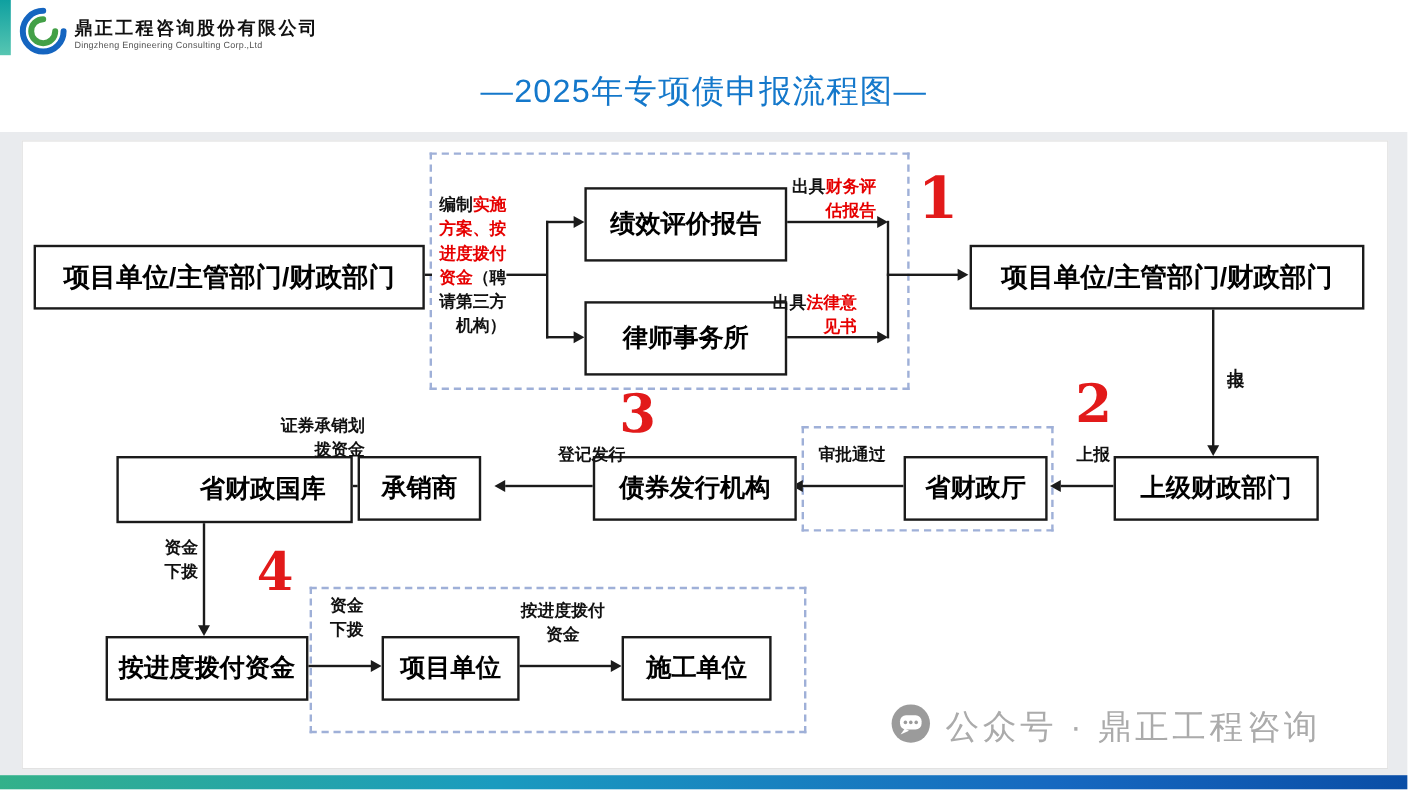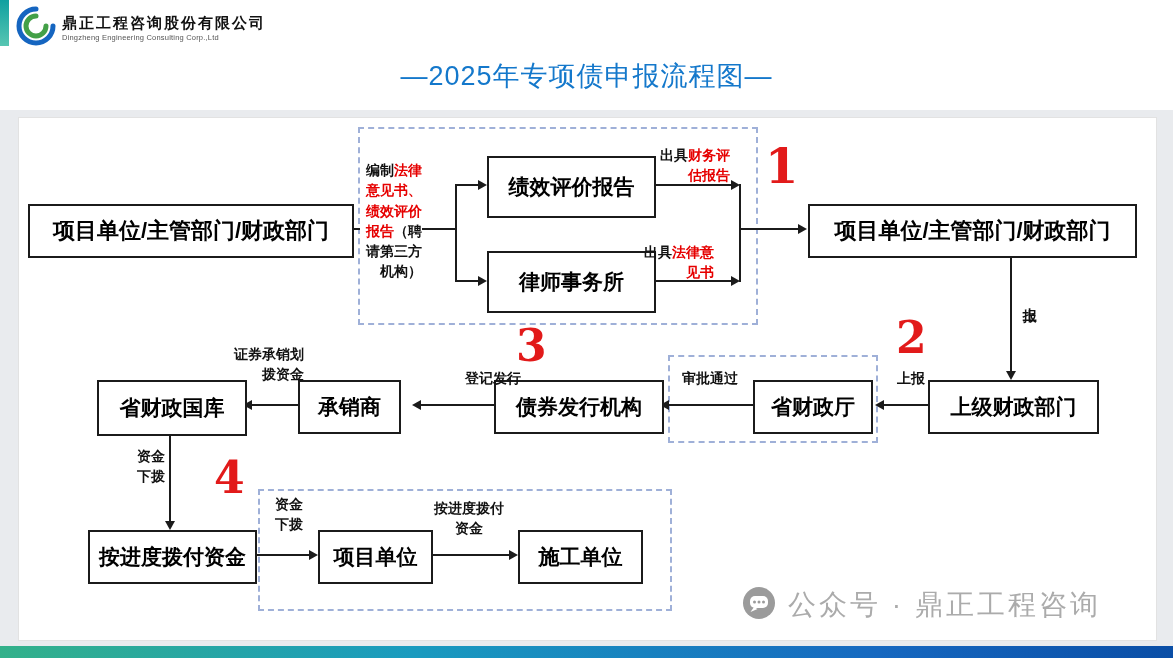--- a/index.html
+++ b/index.html
@@ -110,26 +110,26 @@
 <div class="abs arr r" style="left:509px;top:550px;"></div>
 
 <div class="abs box f22" style="left:28px;top:204px;width:322px;height:50px;">项目单位/主管部门/财政部门</div>
 <div class="abs box f21" style="left:487px;top:156px;width:165px;height:58px;">绩效评价报告</div>
 <div class="abs box f21" style="left:487px;top:251px;width:165px;height:58px;">律师事务所</div>
 <div class="abs box f22" style="left:808px;top:204px;width:325px;height:50px;">项目单位/主管部门/财政部门</div>
 <div class="abs box f21" style="left:928px;top:380px;width:167px;height:50px;">上级财政部门</div>
 <div class="abs box f21" style="left:753px;top:380px;width:116px;height:50px;">省财政厅</div>
 <div class="abs box f21" style="left:494px;top:380px;width:166px;height:50px;">债券发行机构</div>
 <div class="abs box f21" style="left:298px;top:380px;width:99px;height:50px;text-align:right;">承销商</div>
-<div class="abs box f21" style="left:97px;top:380px;width:146px;height:52px;">省财政国库</div>
+<div class="abs box f21" style="left:97px;top:380px;width:146px;height:52px;padding-left:47px;">省财政国库</div>
 <div class="abs box f21" style="left:88px;top:530px;width:165px;height:50px;">按进度拨付资金</div>
 <div class="abs box f21" style="left:318px;top:530px;width:111px;height:50px;">项目单位</div>
 <div class="abs box f21" style="left:518px;top:530px;width:121px;height:50px;">施工单位</div>
 
-<div class="abs lbl" style="left:360px;top:160px;width:62px;background:#fff;"><span>编制</span><span class="red">法律意见书、绩效评价报告</span><span>（聘请第三方机构）</span></div>
+<div class="abs lbl" style="left:360px;top:160px;width:62px;background:#fff;"><span>编制</span><span class="red">实施方案、按进度拨付资金</span><span>（聘请第三方机构）</span></div>
 
 <div class="abs lbl" style="left:654px;top:145px;width:76px;"><span>出具</span><span class="red">财务评估报告</span></div>
 
 <div class="abs lbl" style="left:638px;top:242px;width:76px;"><span>出具</span><span class="red">法律意见书</span></div>
 
 <div class="abs lbl vtext" style="left:1020px;top:296px;">上报</div>
 
 <div class="abs lbl" style="left:897px;top:368px;">上报</div>
 
 <div class="abs lbl" style="left:682px;top:368px;">审批通过</div>

